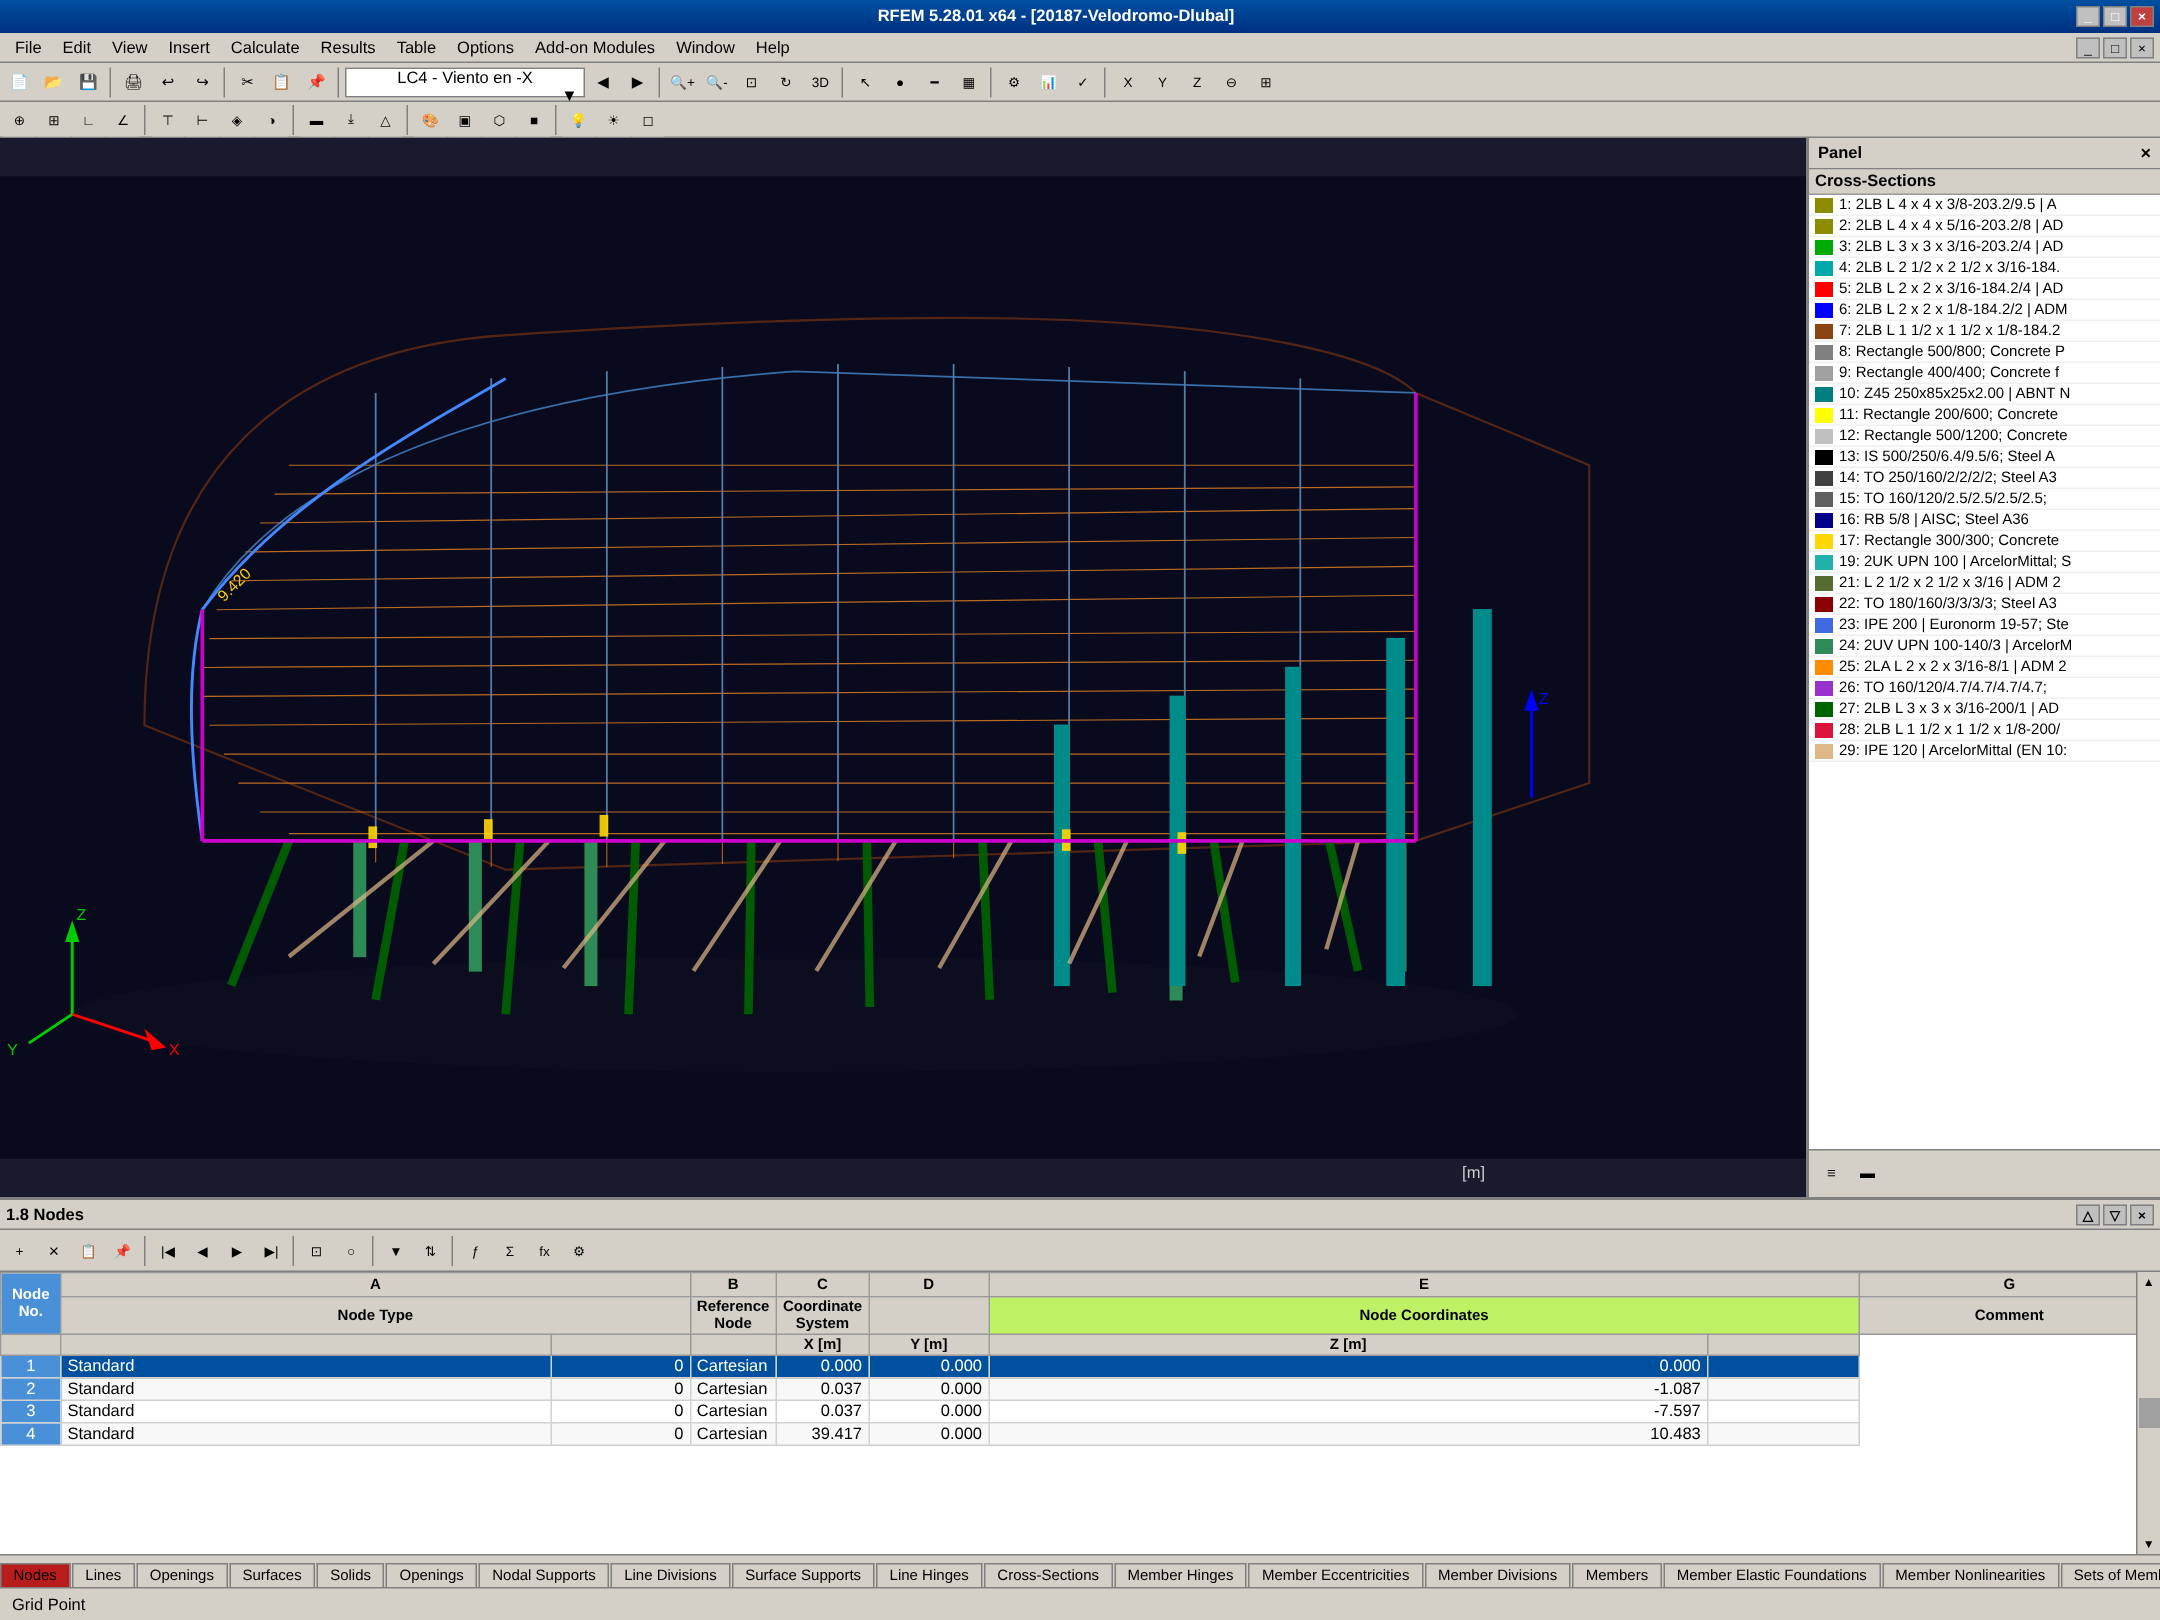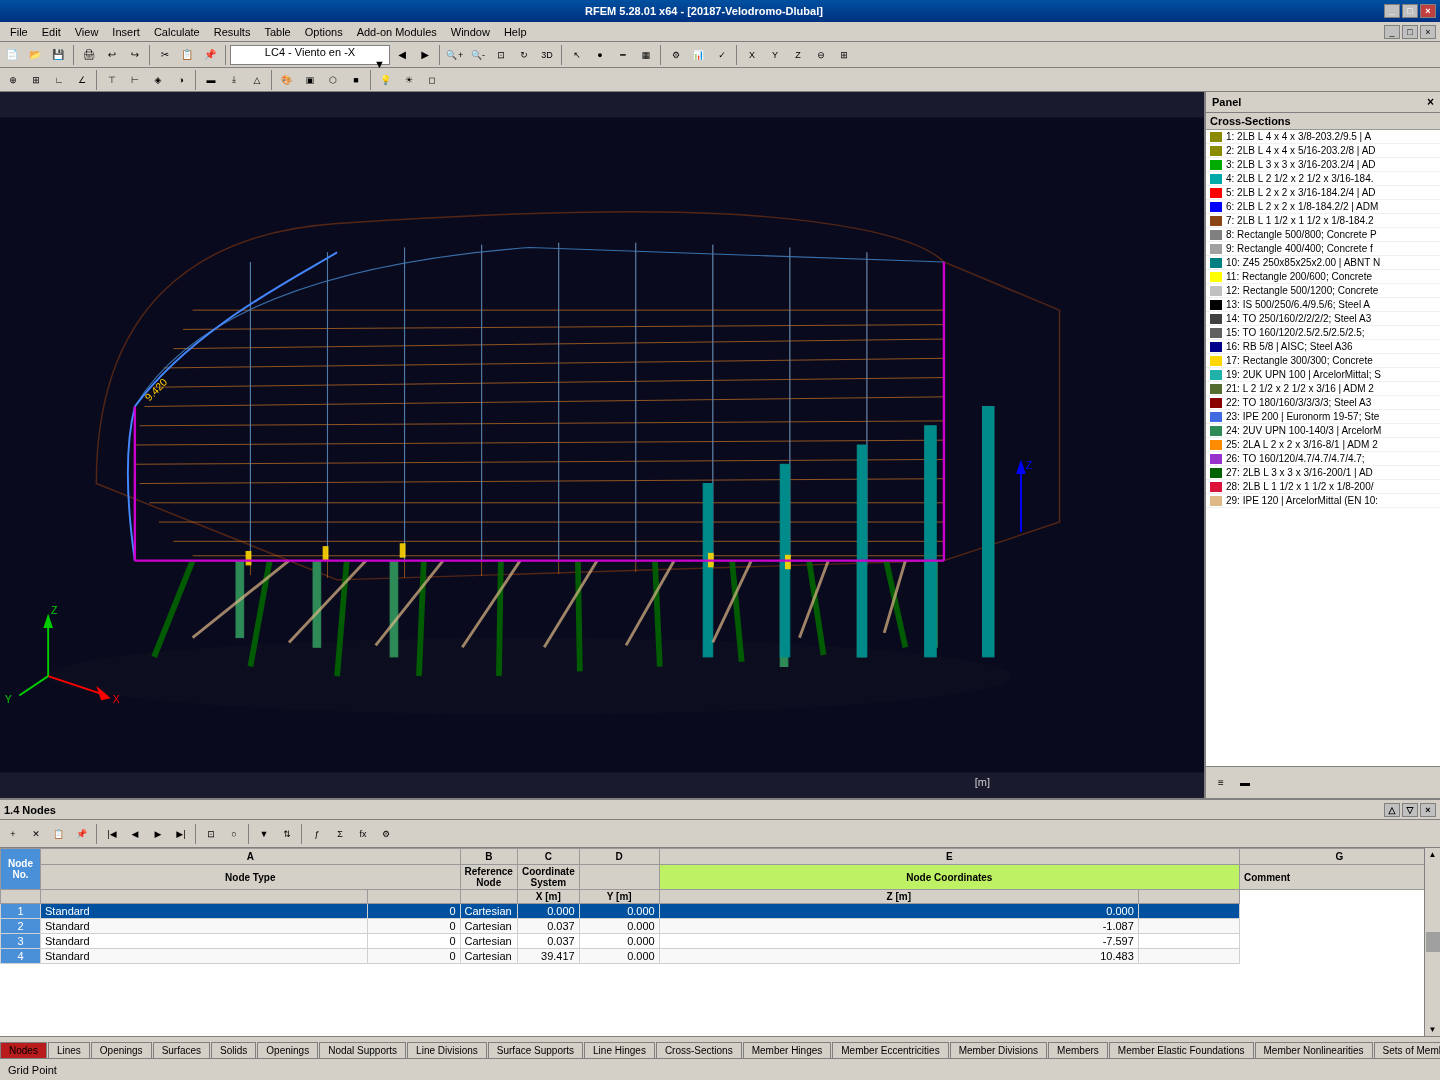--- a/index.html
+++ b/index.html
@@ -623,21 +623,21 @@
     <div id="panel-bottom-icons">
       <div class="tb-btn" style="font-size:10px;">≡</div>
       <div class="tb-btn" style="font-size:10px;">▬</div>
     </div>
   </div>
 </div>
 
 <div id="bottom-section">
 
   <div id="table-section-header">
-    <span style="font-weight:bold;font-size:11px;">1.4 Nodes</span>
+    <span style="font-weight:bold;font-size:11px;">1.8 Nodes</span>
     <div style="display:flex;gap:2px;">
       <div class="win-btn">△</div>
       <div class="win-btn">▽</div>
       <div class="win-btn">×</div>
     </div>
   </div>
 
   <div id="table-toolbar">
     <div class="tb-btn" style="font-size:9px;">+</div>
     <div class="tb-btn" style="font-size:9px;">✕</div>
@@ -672,21 +672,21 @@
           <th style="background:#d4d0c8;border:1px solid #999;width:80px;">D</th>
           <th style="background:#d4d0c8;border:1px solid #999;" colspan="3">E</th>
           <th style="background:#d4d0c8;border:1px solid #999;width:200px;">G</th>
         </tr>
         <tr>
           <td colspan="6" style="background:#d4d0c8;border:1px solid #999;font-weight:bold;font-size:10px;text-align:center;padding:1px 4px;">Node Type</td>
           <td style="background:#d4d0c8;border:1px solid #999;font-weight:bold;font-size:10px;text-align:center;padding:1px 4px;">Reference<br>Node</td>
           <td style="background:#d4d0c8;border:1px solid #999;font-weight:bold;font-size:10px;text-align:center;padding:1px 4px;">Coordinate<br>System</td>
           <td style="background:#d4d0c8;border:1px solid #999;font-weight:bold;font-size:10px;text-align:center;"></td>
           <td colspan="3" style="background:#bef264;border:1px solid #999;font-weight:bold;font-size:10px;text-align:center;padding:1px 4px;">Node Coordinates</td>
-          <td style="background:#d4d0c8;border:1px solid #999;font-weight:bold;font-size:10px;padding:1px 4px;">Comment</td>
+          <td style="background:#d4d0c8;border:1px solid #999;font-weight:bold;font-size:10px;text-align:center;padding:1px 4px;">Comment</td>
         </tr>
         <tr>
           <td style="background:#d4d0c8;border:1px solid #999;font-weight:bold;font-size:10px;text-align:center;padding:1px 4px;"></td>
           <td colspan="5" style="background:#d4d0c8;border:1px solid #999;font-size:10px;padding:1px 4px;"></td>
           <td style="background:#d4d0c8;border:1px solid #999;font-size:10px;padding:1px 4px;"></td>
           <td style="background:#d4d0c8;border:1px solid #999;font-size:10px;padding:1px 4px;"></td>
           <td style="background:#d4d0c8;border:1px solid #999;font-weight:bold;font-size:10px;text-align:center;padding:1px 4px;">X [m]</td>
           <td style="background:#d4d0c8;border:1px solid #999;font-weight:bold;font-size:10px;text-align:center;padding:1px 4px;">Y [m]</td>
           <td style="background:#d4d0c8;border:1px solid #999;font-weight:bold;font-size:10px;text-align:center;padding:1px 4px;">Z [m]</td>
           <td style="background:#d4d0c8;border:1px solid #999;font-size:10px;padding:1px 4px;"></td>

